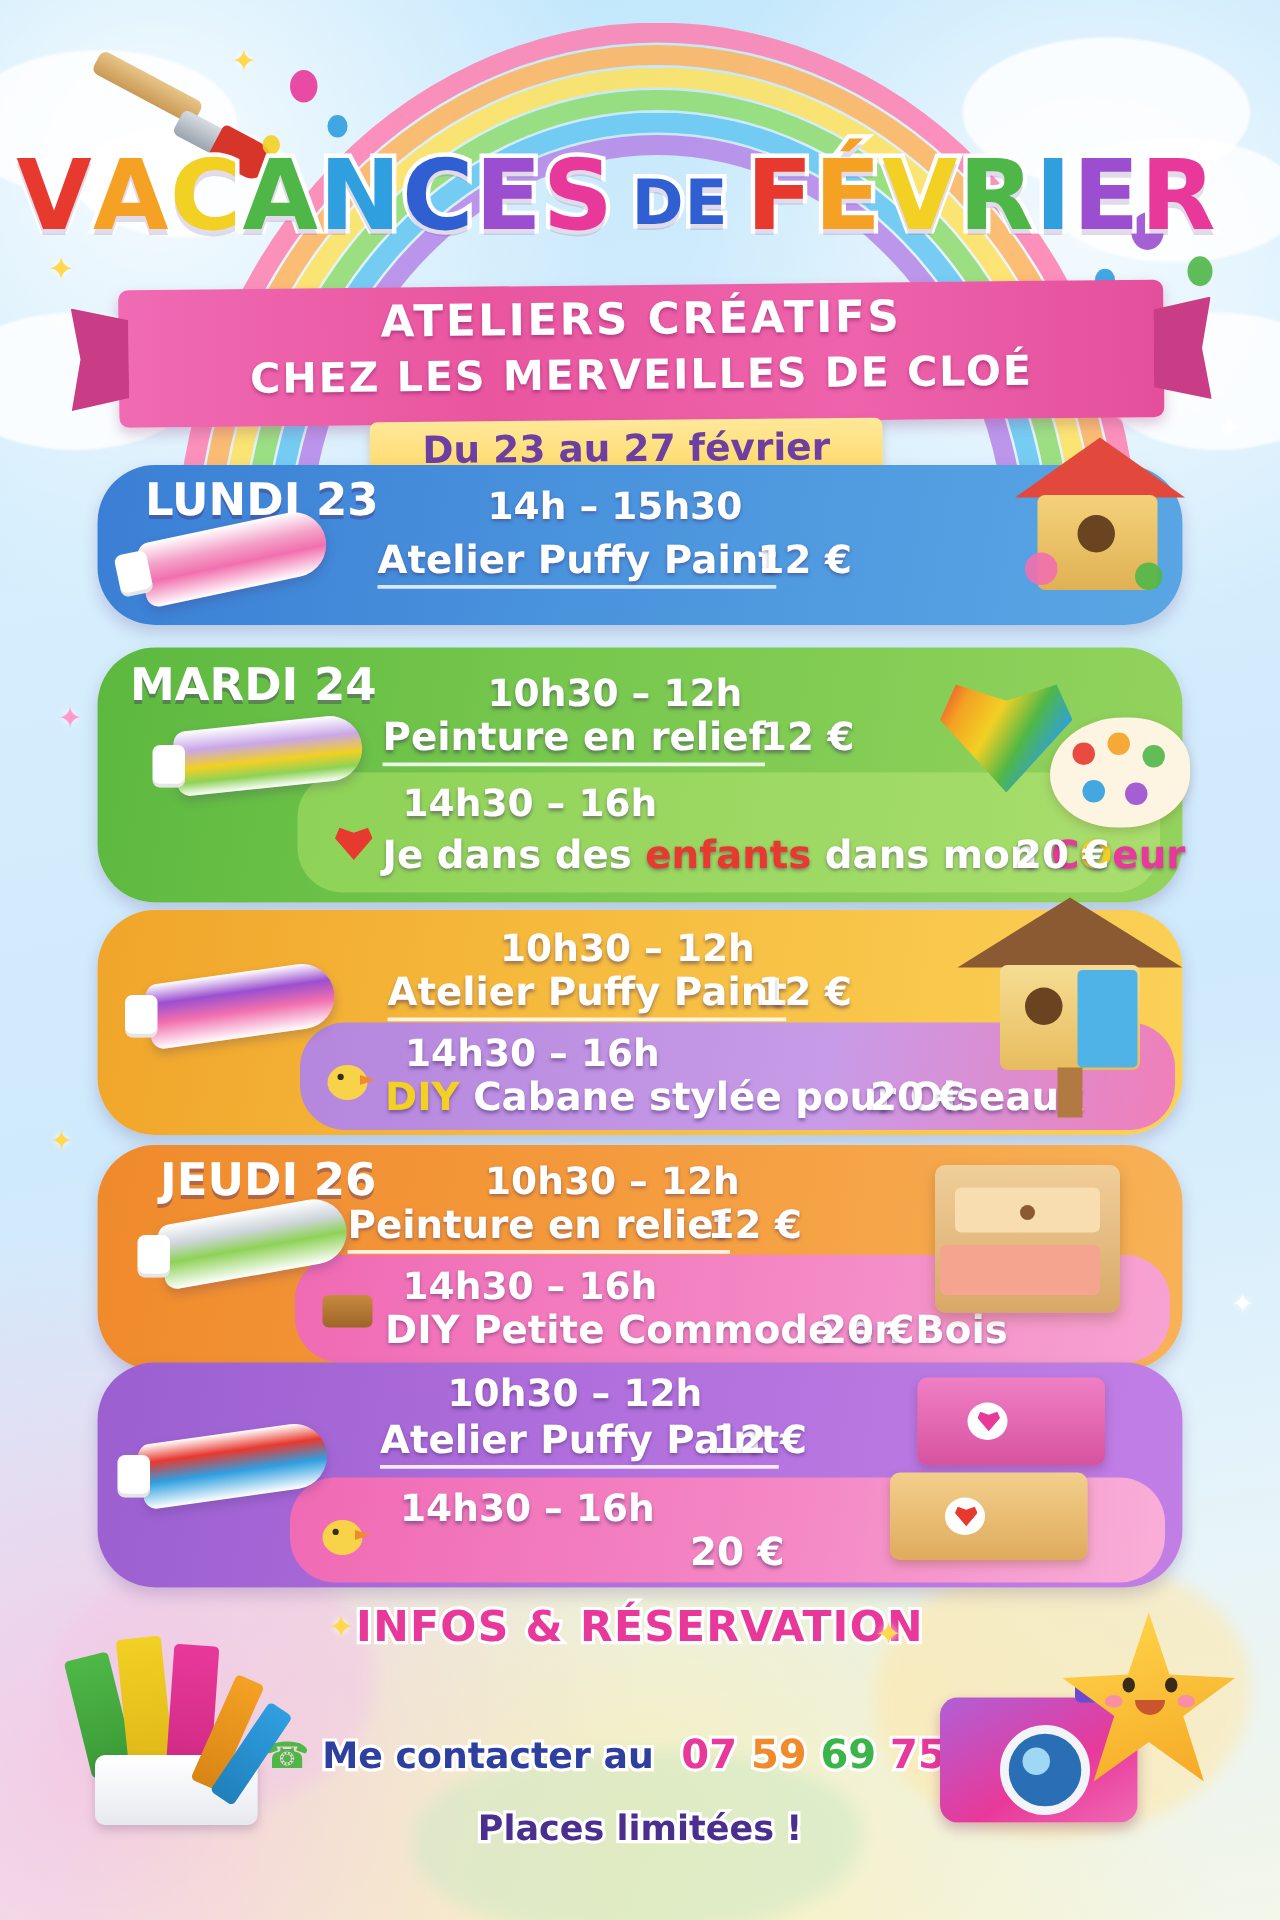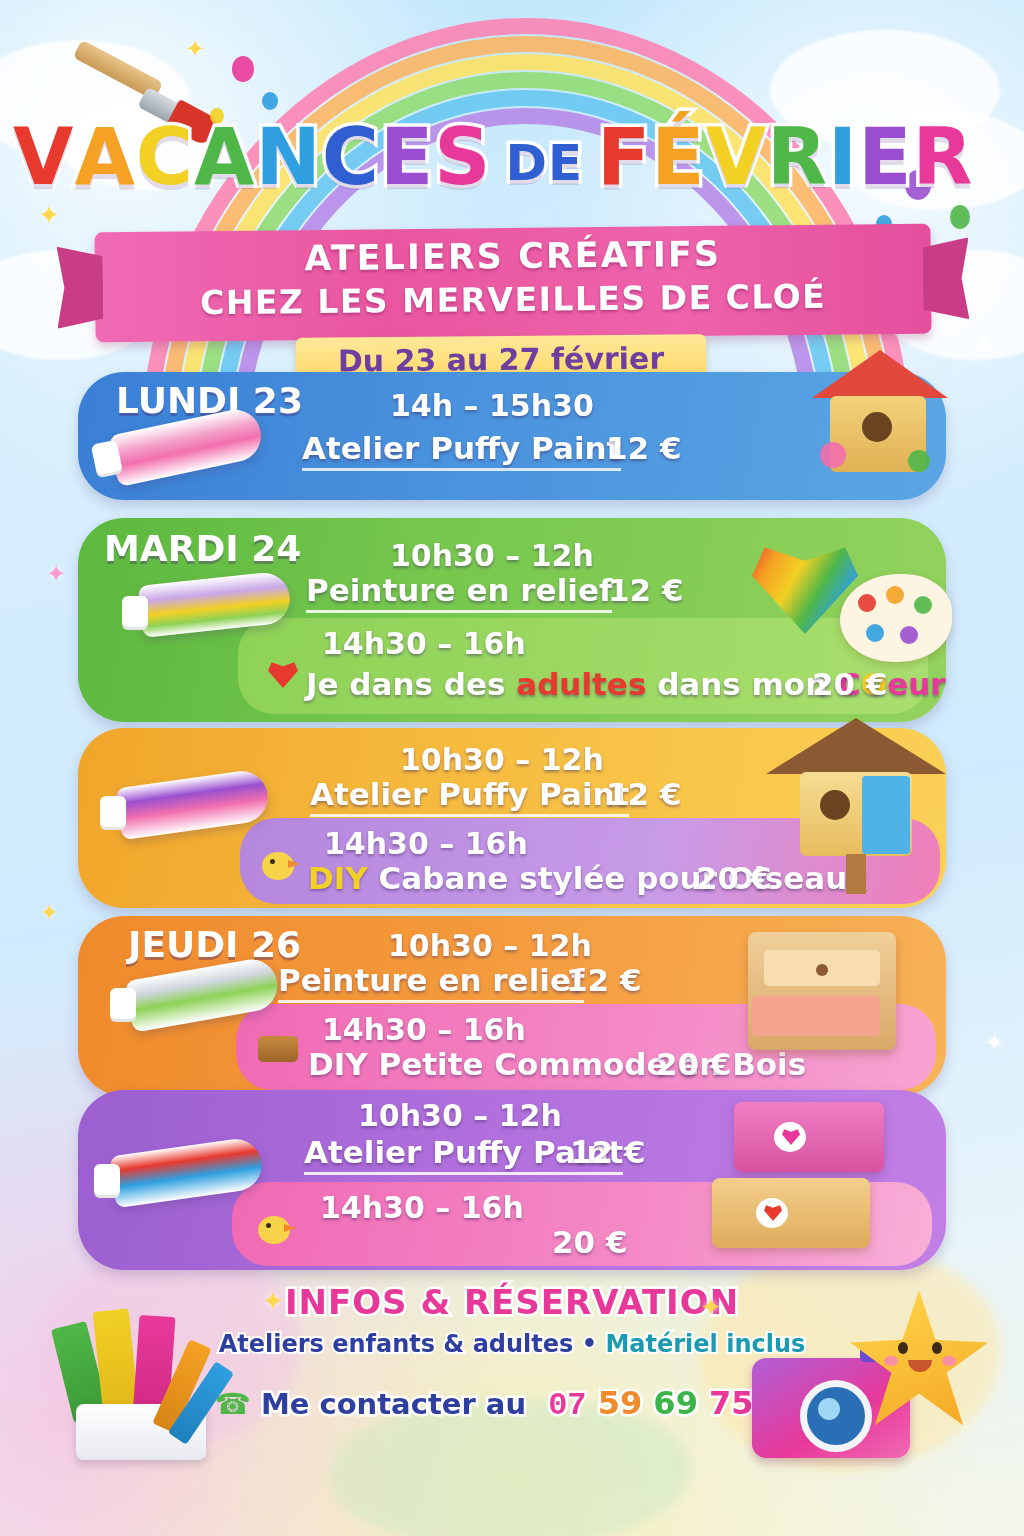--- a/index.html
+++ b/index.html
@@ -213,21 +213,21 @@
     width: 1024px;
     text-align: center;
     font-family: "DejaVu Sans", sans-serif;
     font-weight: bold;
     font-size: 29px;
     color: #2f3fa0;
     -webkit-text-stroke: 5px #ffffff;
     paint-order: stroke fill;
   }
   .phone-num { font-size: 32px; }
-  .phone-num .d1 { color: #e8399a; font-family: Liberation Mono, monospace; }
+  .phone-num .d1 { color: #e8399a; }
   .phone-num .d2 { color: #f08a2a; }
   .phone-num .d3 { color: #3bb54a; }
   .phone-num .d4 { color: #e8399a; }
   .phone-num .d5 { color: #f0c020; }
   .places {
     position: absolute;
     top: 1446px;
     width: 1024px;
     text-align: center;
     font-family: "DejaVu Sans", sans-serif;
@@ -342,21 +342,21 @@
   </div>
 
   <div class="day" style="top:518px;height:204px;background:linear-gradient(100deg,#5cb83f 0%,#76c74d 40%,#93d35e 100%);"></div>
   <div class="sub-band" style="left:238px;top:618px;width:690px;height:96px;background:linear-gradient(100deg,#8ed257 0%,#a9de6e 100%);"></div>
   <div class="daylabel" style="left:104px;top:528px;">MARDI 24</div>
   <div class="row time" style="left:390px;top:538px;">10h30 – 12h</div>
   <div class="row act" style="left:306px;top:572px;border-bottom:3px solid rgba(255,255,255,0.85);padding-bottom:2px;">Peinture en relief</div>
   <div class="row price" style="left:608px;top:572px;">12 €</div>
   <div class="row time" style="left:322px;top:626px;">14h30 – 16h</div>
   <div class="row act" style="left:306px;top:666px;">
-    <span style="color:#ffffff">Je dans des </span><span style="color:#e8392f">adultes</span><span style="color:#ffffff"> dans mon </span><span style="color:#e8399a">C</span><span style="color:#f2d024">O</span><span style="color:#e8399a">eur</span>
+    <span style="color:#ffffff">Je dans des </span><span style="color:#e8392f">enfants</span><span style="color:#ffffff"> dans mon </span><span style="color:#e8399a">C</span><span style="color:#f2d024">O</span><span style="color:#e8399a">eur</span>
   </div>
   <div class="row price" style="left:812px;top:666px;">20 €</div>
   <div class="illus" style="left:268px;top:660px;width:30px;height:28px;">
     <div style="position:absolute;width:30px;height:28px;background:#e8392f;clip-path:polygon(50% 100%, 0 38%, 12% 8%, 50% 22%, 88% 8%, 100% 38%);"></div>
   </div>
   <div class="illus" style="left:140px;top:578px;">
     <div class="tube" style="background:linear-gradient(180deg,#fff 0%,#c9a7e8 30%,#f2d024 58%,#8ed257 80%,#ffffff 100%);transform:rotate(-6deg);"></div>
     <div class="tube-cap" style="left:-18px;top:18px;"></div>
   </div>
   <div class="illus" style="left:830px;top:560px;width:130px;height:110px;">
@@ -442,33 +442,31 @@
   <div class="illus" style="left:712px;top:1098px;width:190px;height:160px;">
     <div style="position:absolute;left:22px;top:4px;width:150px;height:70px;border-radius:8px;background:linear-gradient(180deg,#f07fc5,#d7529f);box-shadow:0 4px 8px rgba(120,40,100,0.3);"></div>
     <div style="position:absolute;left:62px;top:24px;width:32px;height:30px;border-radius:50%;background:#fff;"></div>
     <div style="position:absolute;left:70px;top:30px;width:18px;height:17px;background:#e8399a;clip-path:polygon(50% 100%,0 38%,12% 8%,50% 22%,88% 8%,100% 38%);"></div>
     <div style="position:absolute;left:0px;top:80px;width:158px;height:70px;border-radius:8px;background:linear-gradient(180deg,#f3cf8c,#dfab5c);box-shadow:0 4px 8px rgba(120,80,30,0.3);"></div>
     <div style="position:absolute;left:44px;top:100px;width:32px;height:30px;border-radius:50%;background:#fff;"></div>
     <div style="position:absolute;left:52px;top:106px;width:18px;height:17px;background:#e8392f;clip-path:polygon(50% 100%,0 38%,12% 8%,50% 22%,88% 8%,100% 38%);"></div>
   </div>
 
   <div class="infos-title">INFOS &amp; RÉSERVATION</div>
-  <div class="infos-sub">
-    <span>Ateliers enfants &amp; adultes</span><span> • </span><span class="teal">Matériel inclus</span>
-  </div>
   <div class="phone-line">
     <span style="color:#4fb748;-webkit-text-stroke:0;margin-right:10px;">☎</span><span>Me contacter au</span>
     <span class="phone-num" style="margin-left:12px;">
       <span class="d1">07</span>
       <span class="d2">59</span>
       <span class="d3">69</span>
       <span class="d4">75</span>
       <span class="d5">49</span>
     </span>
   </div>
+  <div class="places">Places limitées !</div>
 
   <div class="illus" style="left:52px;top:1300px;width:190px;height:170px;">
     <div style="position:absolute;left:10px;top:24px;width:36px;height:96px;background:linear-gradient(180deg,#4fb748,#3a9a36);border-radius:4px;transform:rotate(-14deg);"></div>
     <div style="position:absolute;left:46px;top:10px;width:36px;height:106px;background:linear-gradient(180deg,#f2d024,#e0b718);border-radius:4px;transform:rotate(-6deg);"></div>
     <div style="position:absolute;left:84px;top:16px;width:36px;height:102px;background:linear-gradient(180deg,#e8399a,#cf2a84);border-radius:4px;transform:rotate(4deg);"></div>
     <div style="position:absolute;left:24px;top:104px;width:130px;height:56px;border-radius:8px;background:linear-gradient(180deg,#ffffff,#e7e9ef);box-shadow:0 4px 8px rgba(90,70,120,0.25);"></div>
     <div style="position:absolute;left:118px;top:40px;width:24px;height:92px;background:linear-gradient(180deg,#f4a124,#d98515);border-radius:4px;transform:rotate(24deg);"></div>
     <div style="position:absolute;left:138px;top:60px;width:22px;height:86px;background:linear-gradient(180deg,#2f9fe0,#2080bc);border-radius:4px;transform:rotate(34deg);"></div>
   </div>
   <div class="illus" style="left:744px;top:1336px;width:180px;height:130px;">

